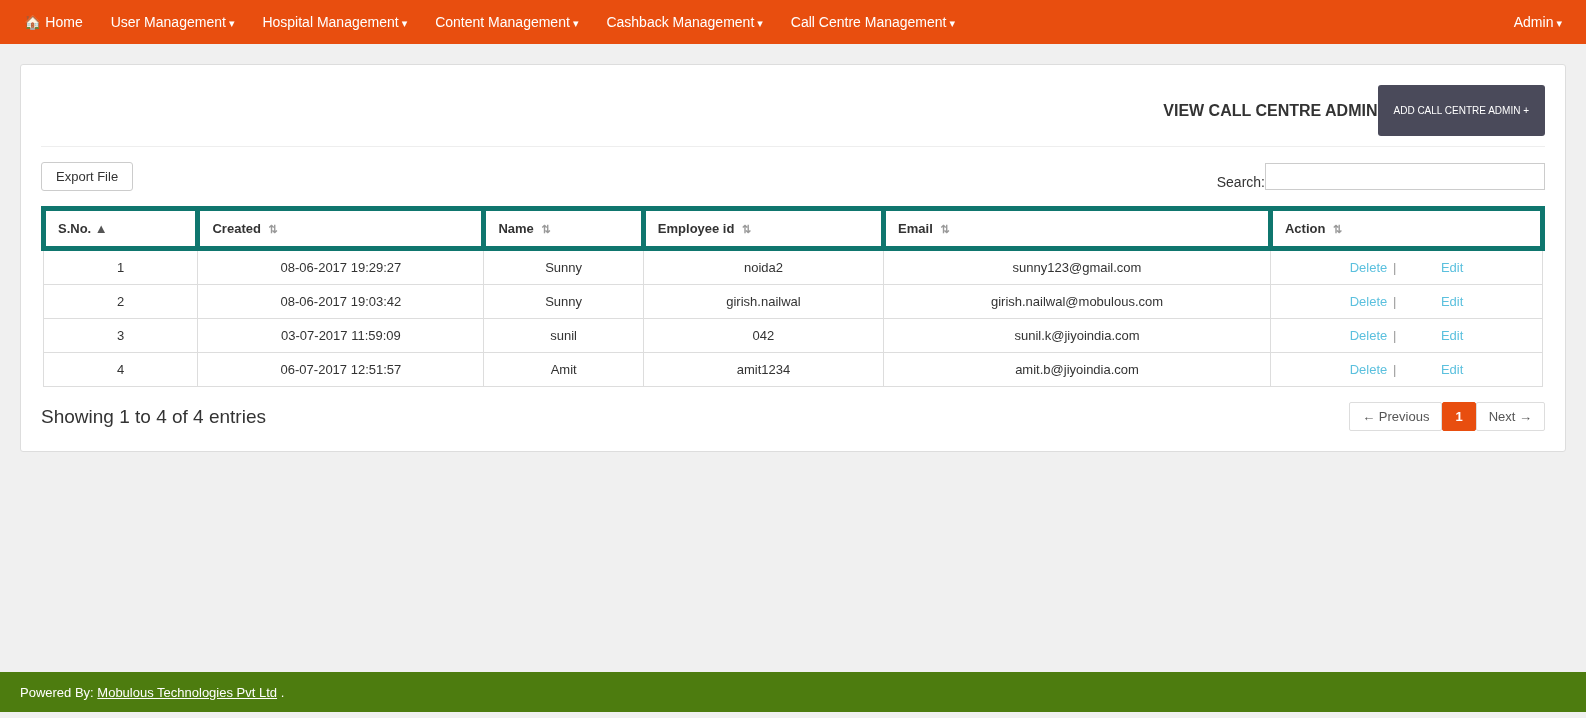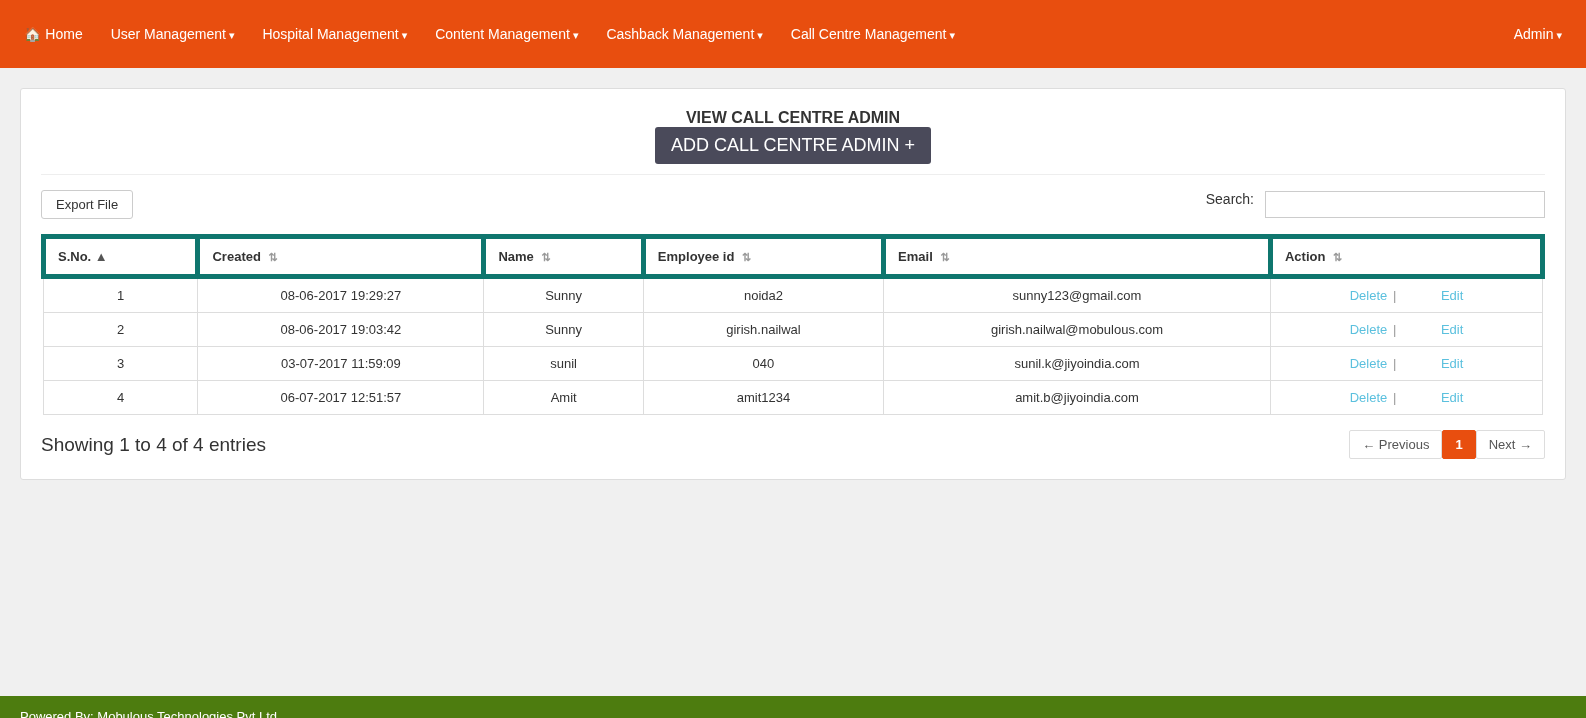--- a/index.html
+++ b/index.html
@@ -4,21 +4,21 @@
   <style>
     * { box-sizing: border-box; margin: 0; padding: 0; }
     body { font-family: Arial, sans-serif; font-size: 14px; background: #f0f0f0; }
 
     
     nav {
       background: #e84e0f;
       display: flex;
       align-items: center;
       padding: 0 10px;
-      height: 68px;
+      height: 44px;
     }
     nav a {
       color: #fff;
       text-decoration: none;
       padding: 0 14px;
       font-size: 14px;
       line-height: 50px;
       white-space: nowrap;
     }
     nav .spacer { flex: 1; }
@@ -31,38 +31,37 @@
       min-height: calc(100vh - 90px);
     }
     .card {
       background: #fff;
       border: 1px solid #ddd;
       border-radius: 3px;
       padding: 20px;
     }
     .card-header {
       display: flex;
-      justify-content: space-between;
+      justify-content: flex-end;
       align-items: center;
       margin-bottom: 15px;
       padding-bottom: 10px;
       border-bottom: 1px solid #eee;
-      flex-direction: column;
     }
     .card-title {
       font-size: 16px;
       font-weight: bold;
       color: #333;
     }
     .btn-add {
       background: #4a4a5a;
       color: #fff;
       border: none;
-      padding: 8px 16px;
-      font-size: 18px;
+      padding: 20px 16px;
+      font-size: 10px;
       border-radius: 3px;
       cursor: pointer;
     }
     .btn-export {
       background: #fff;
       color: #333;
       border: 1px solid #ccc;
       padding: 6px 14px;
       font-size: 13px;
       border-radius: 3px;
@@ -71,23 +70,23 @@
 
     
     .toolbar {
       display: flex;
       justify-content: space-between;
       align-items: center;
       margin-bottom: 15px;
     }
     .search-area {
       display: flex;
-      align-items: flex-start;
+      align-items: flex-end;
       margin-left: auto;
-      gap: 11px;
+      gap: 0;
     }
     .search-area label {
       font-size: 14px;
       color: #333;
     }
     .search-area input {
       border: 1px solid #ccc;
       padding: 5px 10px;
       font-size: 13px;
       width: 280px;
@@ -243,21 +242,21 @@
       <td class="action-cell">
         <a href="#" class="link-delete">Delete</a>
         <span class="action-sep"> | </span>
         <a href="#" class="link-edit">Edit</a>
       </td>
     </tr>
           <tr>
       <td>3</td>
       <td>03-07-2017 11:59:09</td>
       <td>sunil</td>
-      <td>040</td>
+      <td>042</td>
       <td>sunil.k@jiyoindia.com</td>
       <td class="action-cell">
         <a href="#" class="link-delete">Delete</a>
         <span class="action-sep"> | </span>
         <a href="#" class="link-edit">Edit</a>
       </td>
     </tr>
           <tr>
       <td>4</td>
       <td>06-07-2017 12:51:57</td>

